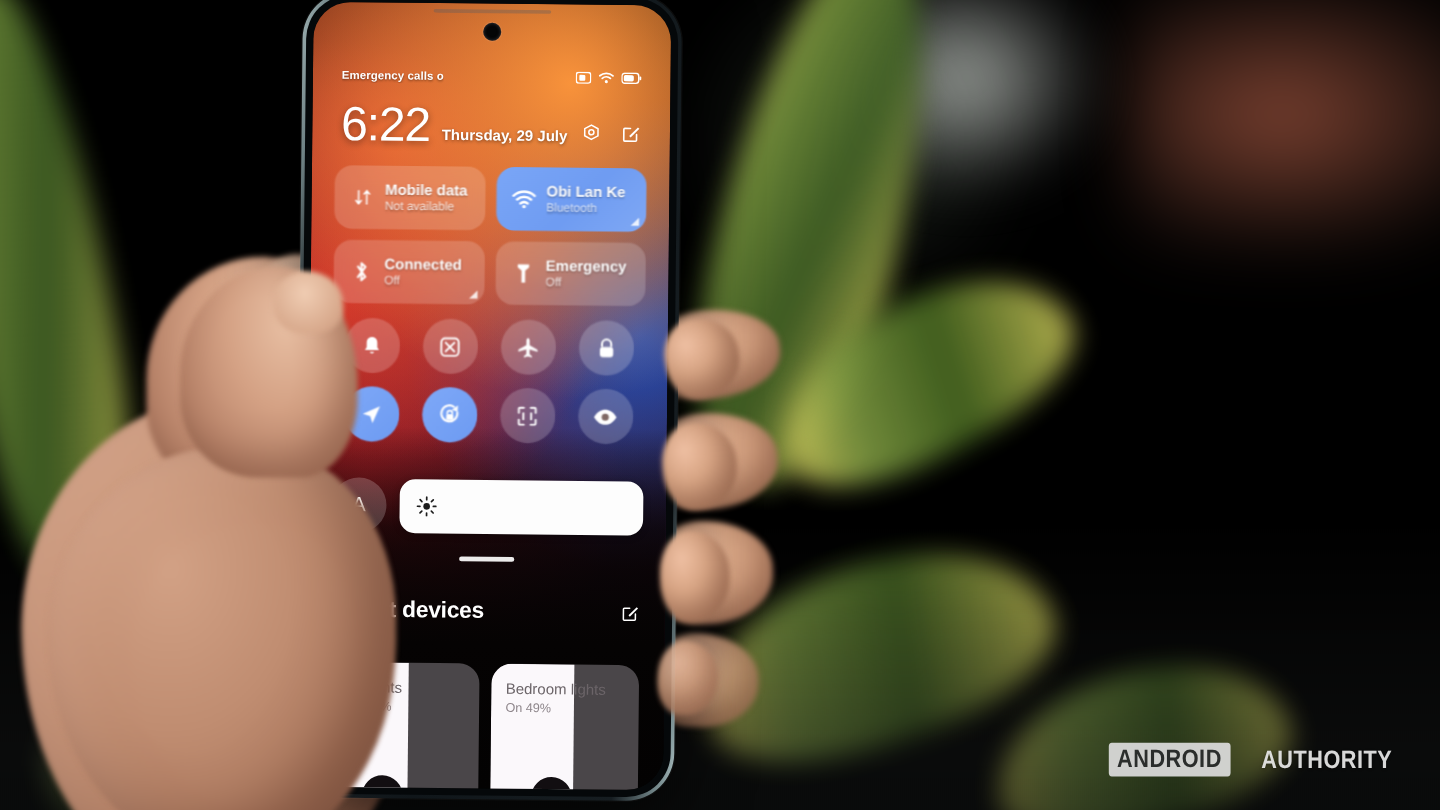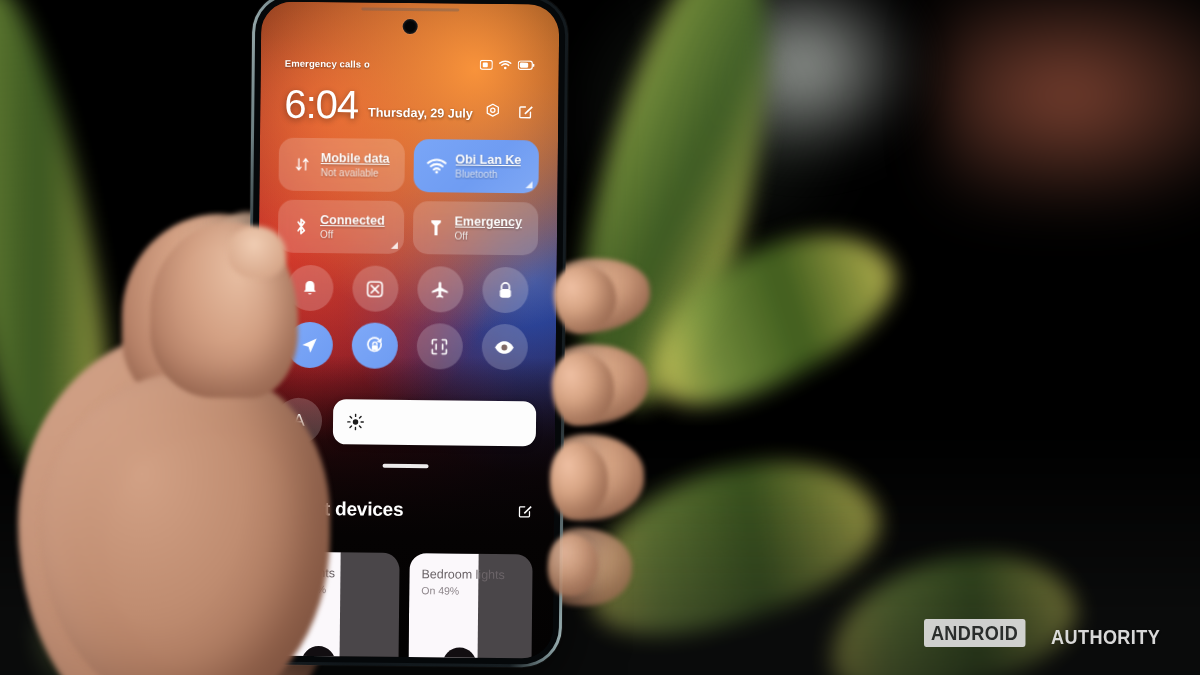--- a/index.html
+++ b/index.html
@@ -258,21 +258,20 @@
     overflow: hidden;
   }
   .tile.active {
     background: linear-gradient(135deg, #7aa6f7, #6f9cf2 55%, #7fa8f4);
   }
   .tile-ic { width: 24px; flex: 0 0 24px; display:flex; align-items:center; justify-content:center; }
   .tile-txt { margin-left: 7px; overflow: hidden; }
   .tile-title {
     font-size: 12.5px; font-weight: bold; white-space: nowrap;
     text-shadow: 0 1px 2px rgba(0,0,0,.35);
-    text-decoration: underline;
   }
   .tile-sub {
     font-size: 10px; margin-top: 2px; white-space: nowrap;
     color: rgba(255,255,255,.82);
     text-shadow: 0 1px 2px rgba(0,0,0,.3);
   }
   .tile.active .tile-sub { color: rgba(255,255,255,.72); }
   .tile-corner {
     position: absolute; right: 6px; bottom: 5px;
     width: 0; height: 0;
@@ -377,21 +376,21 @@
     position: absolute; z-index: 3;
     width: 12px; height: 11px; border-radius: 2px;
     background: #dcd6da;
     left: 56px; bottom: 18px;
   }
 
   
   .watermark {
     position: absolute;
     right: 22px; bottom: 28px;
-    display: flex; align-items: flex-end; gap: 10px;
+    display: flex; align-items: center; gap: 10px;
     z-index: 50;
     opacity: .93;
   }
   .wm-android {
     background: #dcdcdc;
     color: #2b2d2e;
     font-size: 21px; font-weight: bold;
     letter-spacing: .5px;
     padding: 3px 8px 4px 8px;
     border-radius: 3px;
@@ -479,21 +478,21 @@
             </svg>
             <svg class="sb-ic" width="17" height="10" viewBox="0 0 17 10">
               <rect x="0.5" y="0.8" width="14" height="8.4" rx="2.4" fill="none" stroke="#fff" stroke-width="1.2"></rect>
               <rect x="2.1" y="2.4" width="8.3" height="5.2" rx="1.4" fill="#fff"></rect>
               <rect x="15.1" y="3.4" width="1.6" height="3.2" rx="0.8" fill="#fff"></rect>
             </svg>
           </span>
         </div>
 
         <div class="clockrow">
-          <span class="clock">6:04</span>
+          <span class="clock">6:22</span>
           <span class="datelabel">Thursday, 29 July</span>
           <span class="spacer"></span>
           <span class="hdr-actions">
             <svg width="17" height="17" viewBox="0 0 20 20">
               <path d="M10 1.6 L16.5 5.1 L16.5 12.1 L10 15.6 L3.5 12.1 L3.5 5.1 Z" fill="none" stroke="#fff" stroke-width="1.5" stroke-linejoin="round"></path>
               <circle cx="10" cy="8.6" r="2.5" fill="none" stroke="#fff" stroke-width="1.5"></circle>
             </svg>
             <svg width="17" height="17" viewBox="0 0 20 20">
               <path d="M15.5 10.5 L15.5 16 Q15.5 17 14.5 17 L4 17 Q3 17 3 16 L3 5.5 Q3 4.5 4 4.5 L9.5 4.5" fill="none" stroke="#fff" stroke-width="1.6" stroke-linecap="round"></path>
               <path d="M8.3 11.9 L16.8 3.4 L18.2 4.8 L9.7 13.3 Z" fill="#fff"></path>

